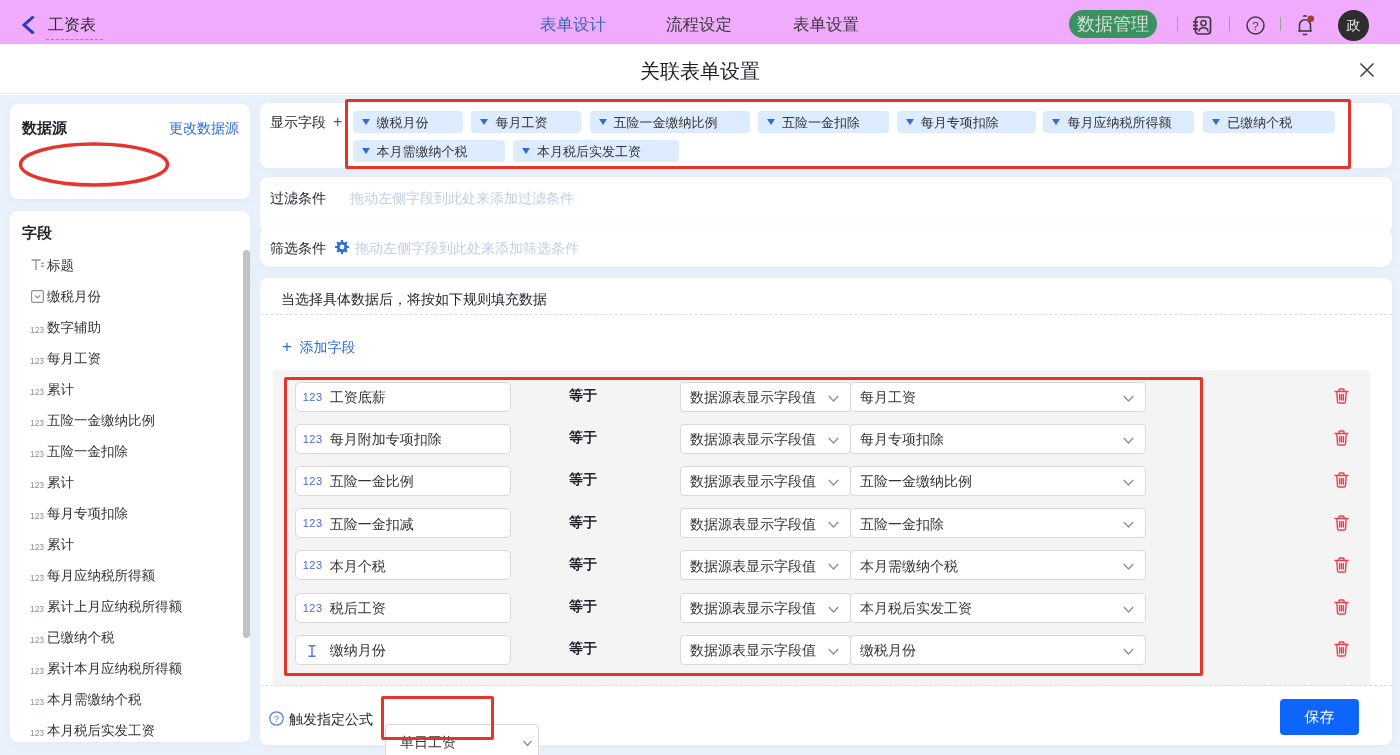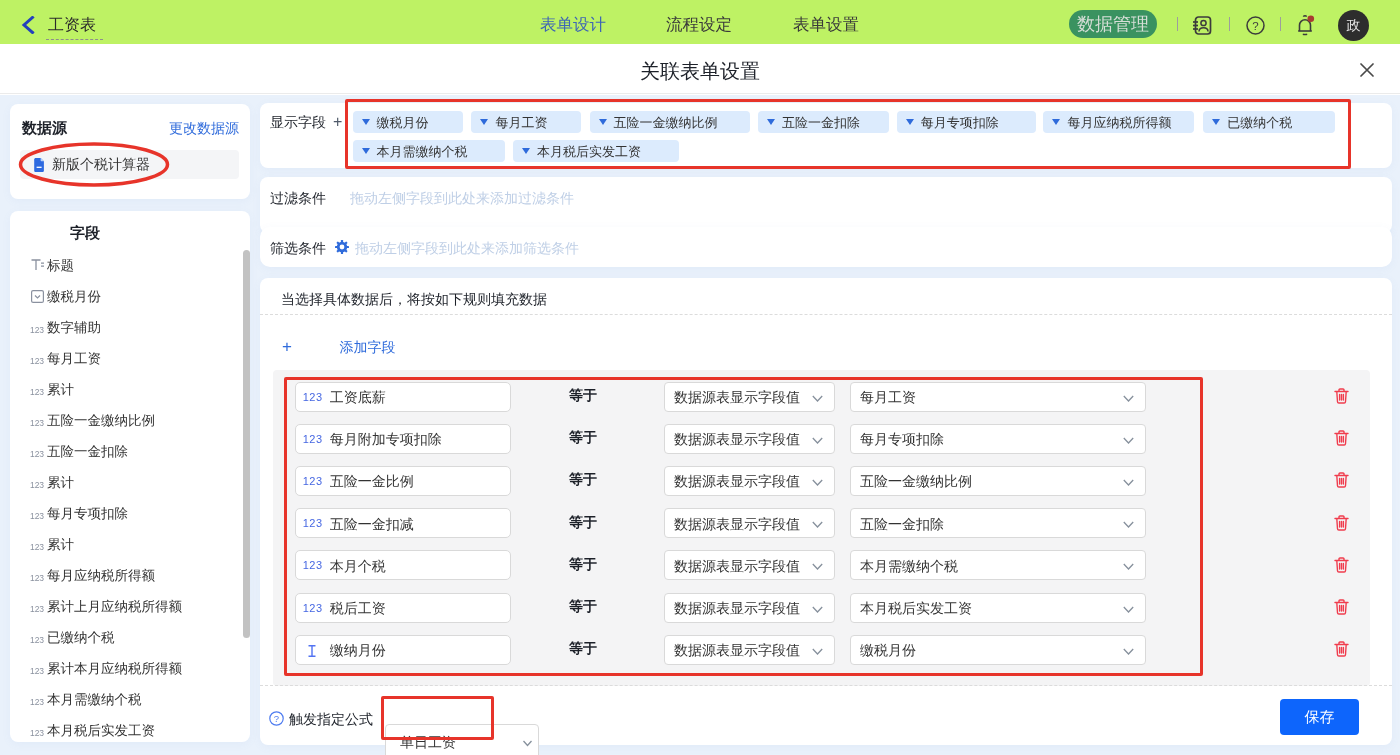--- a/index.html
+++ b/index.html
@@ -1,41 +1,41 @@
 <!DOCTYPE html>
 <html lang="zh"><head>
 <meta charset="utf-8">
 <style>
   * { margin:0; padding:0; box-sizing:border-box; }
   html,body { width:1400px; height:755px; overflow:hidden; }
   body { font-family:"Liberation Sans", sans-serif; position:relative; background:#fff; }
   .abs { position:absolute; }
   
-  #topbar { position:absolute; left:0; top:0; width:1400px; height:44px; background:#bef264; }
+  #topbar { position:absolute; left:0; top:0; width:1400px; height:44px; background:#f0abfc; }
   #topbar .back { position:absolute; left:21px; top:16px; }
   #topbar .doc { position:absolute; left:48px; top:15px; font-size:16px; color:#2b2b2b; }
   #topbar .docline { position:absolute; left:46px; top:38.5px; width:57px; border-top:1px dashed #8e8e8e; }
   .tab { position:absolute; top:14px; font-size:16.5px; color:#3a3a3a; }
   .tab.on { color:#3e66b4; }
   #pill { position:absolute; left:1069px; top:10px; width:88px; height:28px; border-radius:14px; background:#3a9260; color:#d6ded7; font-size:18px; text-align:center; line-height:28px; }
   .vsep { position:absolute; top:17px; width:1px; height:14px; background:#9d9d9d; }
   #avatar { position:absolute; left:1338px; top:10px; width:31px; height:31px; border-radius:50%; background:#2d2d2d; color:#e4e4e4; font-size:14px; text-align:center; line-height:31px; }
   
   #mhead { position:absolute; left:0; top:44px; width:1400px; height:50px; background:#fff; border-bottom:1px solid #ebebeb; }
   #mtitle { position:absolute; left:0; top:58px; width:1400px; text-align:center; font-size:20px; color:#1d2129; font-weight:500; }
   #mbody { position:absolute; left:0; top:95px; width:1400px; height:660px; background:#e9f1fb; }
   .card { position:absolute; background:#fff; border-radius:8px; box-shadow:0 2px 10px rgba(100,140,200,0.06); }
   
   #cardA { left:10px; top:9px; width:240px; height:95px;font-family:Liberation Serif, serif; }
   #cardA h3 { position:absolute; left:12px; top:15px; font-size:15px; font-weight:bold; color:#1d2129; }
   #cardA .chg { position:absolute; right:11px; top:16px; font-size:14px; color:#2f6bdb; }
   #cardA .src { position:absolute; left:10px; top:46px; width:219px; height:29px; background:#f4f5f7; border-radius:4px; }
   #cardA .src span { position:absolute; left:32px; top:6px; font-size:14px; color:#333; }
   #cardB { left:10px; top:116px; width:240px; height:531px; }
-  #cardB h3 { position:absolute; left:12px; top:13px; font-size:15px; font-weight:bold; color:#1d2129;margin-left:48px; }
+  #cardB h3 { position:absolute; left:12px; top:13px; font-size:15px; font-weight:bold; color:#1d2129; }
   .fld { position:absolute; left:0; width:230px; height:31px; }
   .fld .ic { position:absolute; left:17px; top:0; width:20px; height:31px; text-align:center; line-height:31px; color:#8a919f; }
   .fld .n123 { font-size:8.5px; letter-spacing:0; }
   .fld span.t { position:absolute; left:37px; top:7.5px; font-size:13.5px; color:#333; white-space:nowrap; }
   #sbar { position:absolute; left:233px; top:39px; width:7px; height:388px; border-radius:3.5px; background:#c2c2c2; }
   
   #cardC { left:260px; top:8px; width:1132px; height:65px; }
   .rlabel { font-size:14px; color:#1d2129; font-weight:500; }
   .tag { position:absolute; height:22px; background:#dcebfd; border-radius:4px; font-size:13px; color:#333; }
   .tag i { position:absolute; left:9px; top:8px; width:0; height:0; border-left:4.8px solid transparent; border-right:4.8px solid transparent; border-top:6px solid #2f6bdb; }
@@ -46,21 +46,21 @@
   #cardF { left:260px; top:183px; width:1132px; height:467px; }
   .dash { position:absolute; left:0; width:100%; border-top:1px dashed #dcdcdc; }
   #grayzone { position:absolute; left:12.7px; top:92px; width:1097.3px; height:316px; background:#f4f4f5; border-radius:4px; }
   .rowline { position:absolute; left:0; width:100%; height:30px; }
   .ibox { position:absolute; left:34.7px; top:0; width:216px; height:30px; background:#fff; border:1px solid #d9d9d9; border-radius:5px; }
   .ibox .n123 { position:absolute; left:7px; top:8px; font-size:11px; color:#4667e2; letter-spacing:0.5px; }
   .ibox .txt { position:absolute; left:34px; top:6.5px; font-size:14px; color:#333; white-space:nowrap; }
   .eq { position:absolute; left:309px; top:5.5px; font-size:14px; font-weight:600; color:#1d2129; }
   .sel { position:absolute; top:0; height:30px; background:#fff; border:1px solid #d9d9d9; border-radius:4px; }
   .sel .txt { position:absolute; top:6.5px; font-size:14px; color:#333; white-space:nowrap; }
-  .sel1 { left:404px; width:171px; }
+  .sel1 { left:420px; width:171px; }
   .sel1 .txt { left:9px; }
   .sel2 { left:590px; width:296px; }
   .sel2 .txt { left:9px; }
   .chev { position:absolute; top:11px; width:11px; height:9px; }
   .trash { position:absolute; left:1074px; top:6.5px; }
   #savebtn { position:absolute; left:1020px; top:421px; width:79px; height:36px; border-radius:4px; background:#0d65fc; color:#fff; font-size:15px; text-align:center; line-height:36px; }
   
   .ann { position:absolute; border:3px solid #e7342a; border-radius:2px; }
   svg.annsvg { position:absolute; overflow:visible; }
 </style>
@@ -106,28 +106,20 @@
 <div id="mtitle">关联表单设置</div>
 <svg class="abs" style="left:1360px; top:63px;" width="14" height="14" viewBox="0 0 14 14">
     <path d="M1 1 L13 13 M13 1 L1 13" stroke="#4a4a4a" stroke-width="1.7" stroke-linecap="round"></path>
   </svg>
 
 <div id="mbody">
 
   <div class="card" id="cardA">
     <h3>数据源</h3>
     <span class="chg">更改数据源</span>
-    <div class="src">
-      <svg style="position:absolute; left:11.5px; top:7.5px;" width="14" height="14" viewBox="0 0 14 14">
-        <path d="M2.2 1.6 C2.2 0.7 2.9 0 3.8 0 H8.6 L11.9 3.3 V12.4 C11.9 13.3 11.2 14 10.3 14 H3.8 C2.9 14 2.2 13.3 2.2 12.4 Z" fill="#2e6ae0"></path>
-        <path d="M8.6 0 L11.9 3.3 H9.4 C9 3.3 8.6 2.9 8.6 2.5 Z" fill="#bcd4f9"></path>
-        <line x1="4.6" y1="9.3" x2="9.6" y2="9.3" stroke="#fff" stroke-width="1.3"></line>
-      </svg>
-      <span>新版个税计算器</span>
-    </div>
   </div>
 
   <div class="card" id="cardB">
     <h3>字段</h3>
     <div id="sbar"></div>
     <div id="fldwrap">
         <div class="fld" style="top:38.5px;padding-left:33px;">
           <span class="ic"><svg width="13" height="12" viewBox="0 0 13 12" style="margin-top:9px;">
               <path d="M0.5 1 h9 M5 1 v10 M10 4.2 h3 M10 7.2 h3" stroke="#8a919f" stroke-width="1.3" fill="none"></path>
             </svg></span>
@@ -264,21 +256,21 @@
       </g>
       <circle cx="7" cy="7" r="2.4" fill="#fff"></circle>
     </svg>
     <span class="ph" style="position:absolute; left:95px; top:13px;">拖动左侧字段到此处来添加筛选条件</span>
   </div>
 
   <div class="card" id="cardF">
     <span style="position:absolute; left:21px; top:13px; font-size:14px; color:#1d2129;">当选择具体数据后，将按如下规则填充数据</span>
     <div class="dash" style="top:36px;"></div>
     <span style="position:absolute; left:22px; top:58.5px; font-size:17px; font-weight:300; color:#2f6bdb;">+</span>
-    <span style="position:absolute; left:39.5px; top:60.5px; font-size:14px; color:#2f6bdb;margin-left:40px;">添加字段</span>
+    <span style="position:absolute; left:39.5px; top:60.5px; font-size:14px; color:#2f6bdb;">添加字段</span>
     <div id="grayzone"></div>
     <div id="rowwrap">
         <div class="rowline" style="top:103.5px;">
           <div class="ibox">
             <span class="n123">123</span>
             <span class="txt">工资底薪</span>
           </div>
           <span class="eq">等于</span>
           <div class="sel sel1">
             <span class="txt">数据源表显示字段值</span>

